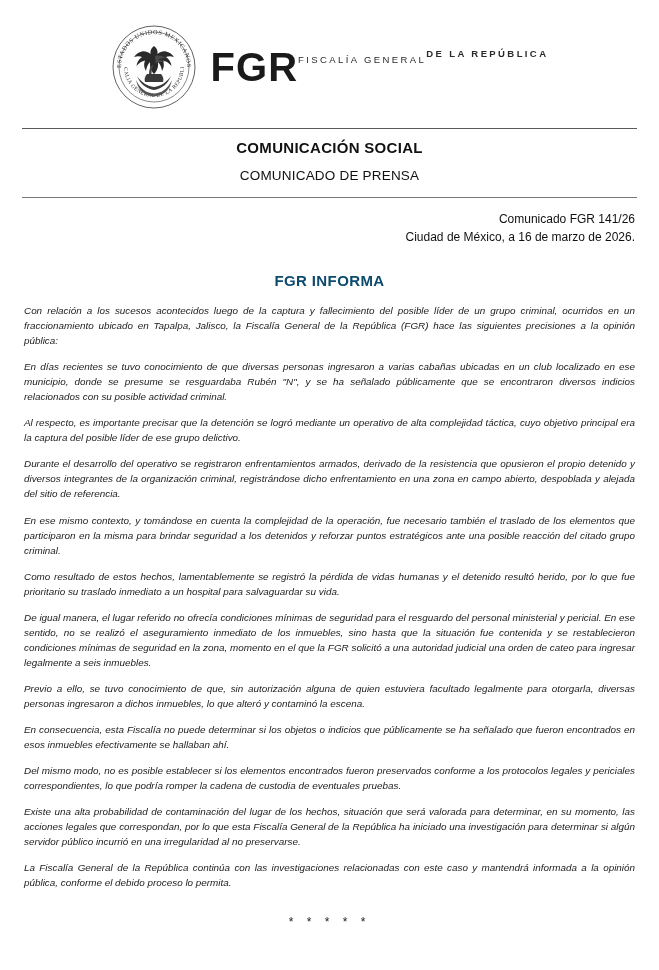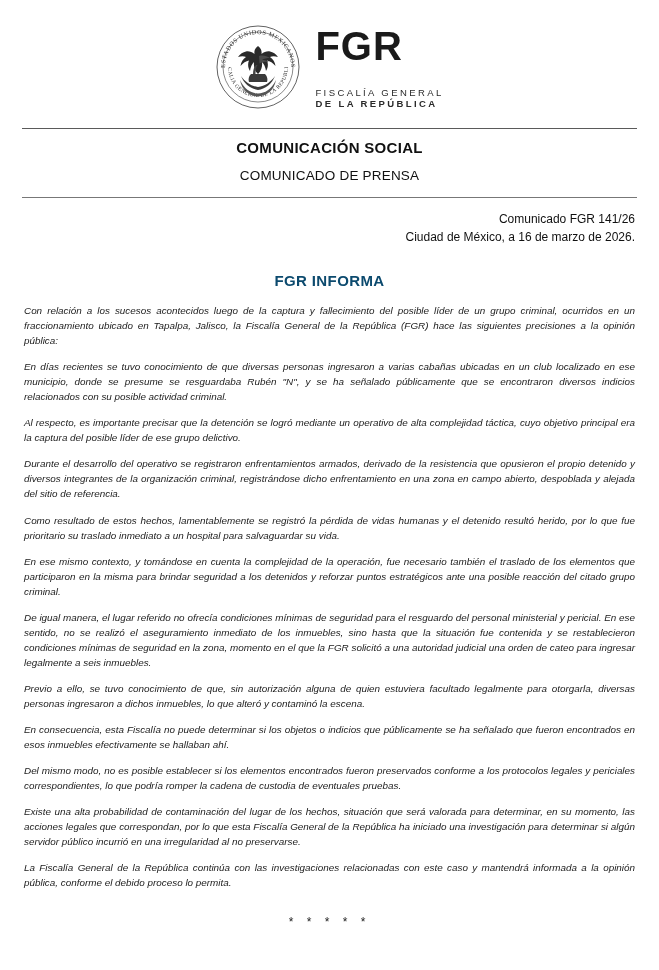--- a/index.html
+++ b/index.html
@@ -33,35 +33,35 @@
   }
   .eagle-wrap {
     width: 86px;
     height: 86px;
     position: relative;
     flex: 0 0 auto;
   }
   .eagle-wrap svg { display: block; }
   .logo-text {
     display: flex;
-    flex-direction: column;
+    flex-direction: row;
     justify-content: flex-end;
     line-height: 1;
   }
   .logo-fgr {
     font-size: 40px;
     font-weight: bold;
     letter-spacing: 1px;
     color: #1a1a1a;
   }
   .logo-sub1, .logo-sub2 {
     font-size: 9.5px;
     letter-spacing: 2.4px;
     color: #2a2a2a;
-    margin-top: 22px;
+    margin-top: 8px;
   }
   .logo-sub2 { margin-top: 2px; font-weight: bold; }
 
   
   .rule {
     border: 0;
     border-top: 1px solid #5a5a5a;
     margin: 6px 0 0 0;
     width: 100%;
   }
@@ -183,22 +183,22 @@
     <div class="meta-line">Ciudad de México, a 16 de marzo de 2026.</div>
   </div>
 
   <div class="section-heading">FGR INFORMA</div>
 
   <div class="body">
     <p class="para">Con relación a los sucesos acontecidos luego de la captura y fallecimiento del posible líder de un grupo criminal, ocurridos en un fraccionamiento ubicado en Tapalpa, Jalisco, la Fiscalía General de la República (FGR) hace las siguientes precisiones a la opinión pública:</p>
     <p class="para">En días recientes se tuvo conocimiento de que diversas personas ingresaron a varias cabañas ubicadas en un club localizado en ese municipio, donde se presume se resguardaba Rubén "N", y se ha señalado públicamente que se encontraron diversos indicios relacionados con su posible actividad criminal.</p>
     <p class="para">Al respecto, es importante precisar que la detención se logró mediante un operativo de alta complejidad táctica, cuyo objetivo principal era la captura del posible líder de ese grupo delictivo.</p>
     <p class="para">Durante el desarrollo del operativo se registraron enfrentamientos armados, derivado de la resistencia que opusieron el propio detenido y diversos integrantes de la organización criminal, registrándose dicho enfrentamiento en una zona en campo abierto, despoblada y alejada del sitio de referencia.</p>
+    <p class="para">En ese mismo contexto, y tomándose en cuenta la complejidad de la operación, fue necesario también el traslado de los elementos que participaron en la misma para brindar seguridad a los detenidos y reforzar puntos estratégicos ante una posible reacción del citado grupo criminal.</p>
     <p class="para">Como resultado de estos hechos, lamentablemente se registró la pérdida de vidas humanas y el detenido resultó herido, por lo que fue prioritario su traslado inmediato a un hospital para salvaguardar su vida.</p>
-    <p class="para">En ese mismo contexto, y tomándose en cuenta la complejidad de la operación, fue necesario también el traslado de los elementos que participaron en la misma para brindar seguridad a los detenidos y reforzar puntos estratégicos ante una posible reacción del citado grupo criminal.</p>
     <p class="para">De igual manera, el lugar referido no ofrecía condiciones mínimas de seguridad para el resguardo del personal ministerial y pericial. En ese sentido, no se realizó el aseguramiento inmediato de los inmuebles, sino hasta que la situación fue contenida y se restablecieron condiciones mínimas de seguridad en la zona, momento en el que la FGR solicitó a una autoridad judicial una orden de cateo para ingresar legalmente a seis inmuebles.</p>
     <p class="para">Previo a ello, se tuvo conocimiento de que, sin autorización alguna de quien estuviera facultado legalmente para otorgarla, diversas personas ingresaron a dichos inmuebles, lo que alteró y contaminó la escena.</p>
     <p class="para">En consecuencia, esta Fiscalía no puede determinar si los objetos o indicios que públicamente se ha señalado que fueron encontrados en esos inmuebles efectivamente se hallaban ahí.</p>
     <p class="para">Del mismo modo, no es posible establecer si los elementos encontrados fueron preservados conforme a los protocolos legales y periciales correspondientes, lo que podría romper la cadena de custodia de eventuales pruebas.</p>
     <p class="para">Existe una alta probabilidad de contaminación del lugar de los hechos, situación que será valorada para determinar, en su momento, las acciones legales que correspondan, por lo que esta Fiscalía General de la República ha iniciado una investigación para determinar si algún servidor público incurrió en una irregularidad al no preservarse.</p>
     <p class="para">La Fiscalía General de la República continúa con las investigaciones relacionadas con este caso y mantendrá informada a la opinión pública, conforme el debido proceso lo permita.</p>
   </div>
 
   <div class="footer-marks">* * * * *</div>
 

